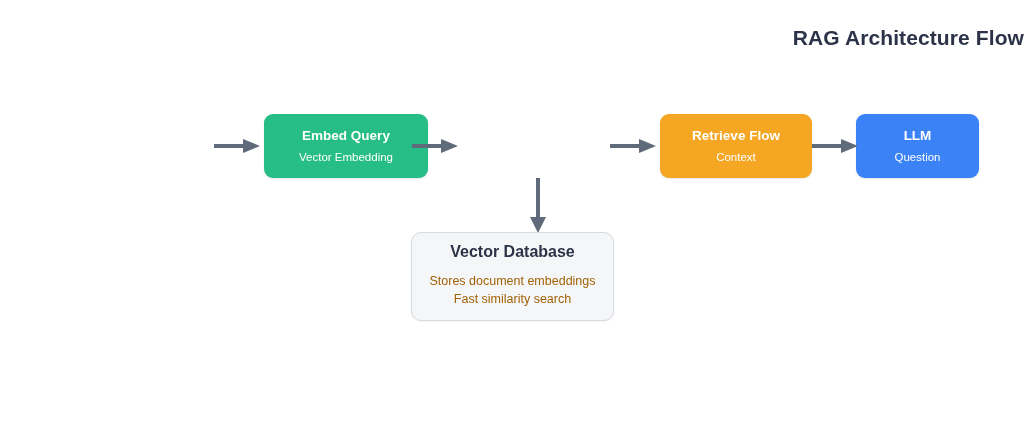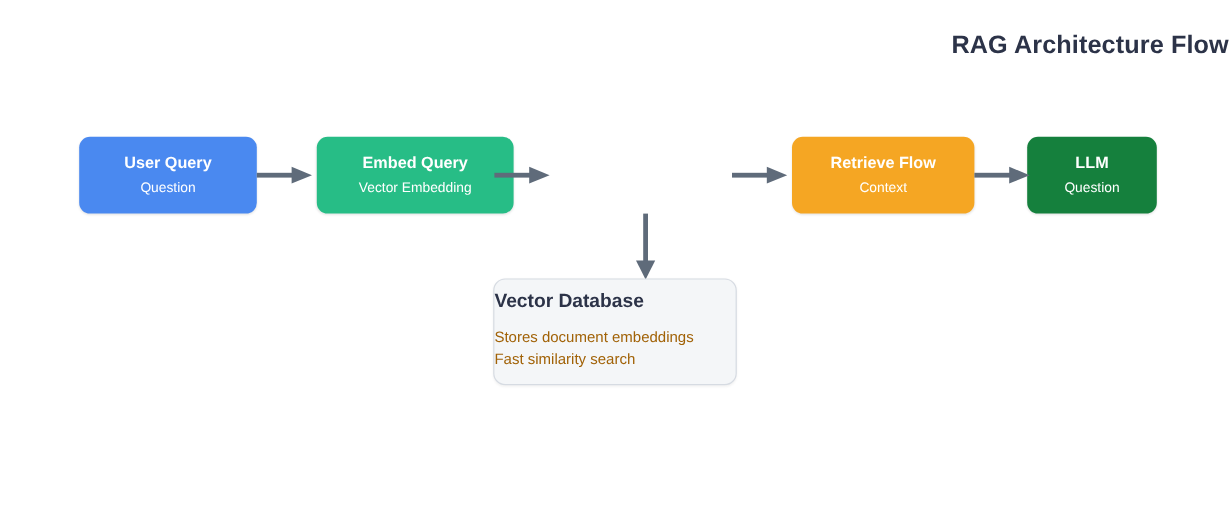--- a/index.html
+++ b/index.html
@@ -63,21 +63,21 @@
     font-weight: normal;
     line-height: 1;
     white-space: nowrap;
   }
 
   
   #node-user-query   { left: 66px;  width: 148px; background: #4a89f0; }
   #node-embed-query  { left: 264px; width: 164px; background: #27bd86; }
   #node-vector-search{ left: 462px; width: 148px; background: #9d6ef2; }
   #node-retrieve-docs{ left: 660px; width: 152px; background: #f5a623; }
-  #node-llm          { left: 856px; width: 108px; background: #15803d; }
+  #node-llm          { left: 856px; width: 123px; background: #3b82f6; }
 
   
   .h-arrow {
     position: absolute;
     top: 139px;
     height: 14px;
     width: 50px;
   }
   .h-arrow .shaft {
     position: absolute;
@@ -135,20 +135,21 @@
     left: 411px;
     top: 232px;
     width: 203px;
     height: 89px;
     box-sizing: border-box;
     background: #f4f6f8;
     border: 1.5px solid #d6dbe2;
     border-radius: 10px;
     display: flex;
     flex-direction: column;
+    align-items: center;
     justify-content: center;
     box-shadow: 0 1px 2px rgba(0,0,0,0.05);
   }
   #vector-db-card .card-title {
     font-size: 16px;
     font-weight: bold;
     color: #2c3348;
     line-height: 1;
     margin-bottom: 13px;
     white-space: nowrap;
@@ -160,24 +161,20 @@
     white-space: nowrap;
   }
 </style>
 </head>
 <body>
 
 <div id="diagram-title">RAG Architecture Flow</div>
 
 <div id="flow-row">
 
-  <div class="flow-node" id="node-user-query">
-    <div class="node-title">User Query</div>
-    <div class="node-sub">Question</div>
-  </div>
 
   <div class="flow-node" id="node-embed-query">
     <div class="node-title">Embed Query</div>
     <div class="node-sub">Vector Embedding</div>
   </div>
 
 
   <div class="flow-node" id="node-retrieve-docs">
     <div class="node-title">Retrieve Flow</div>
     <div class="node-sub">Context</div>

